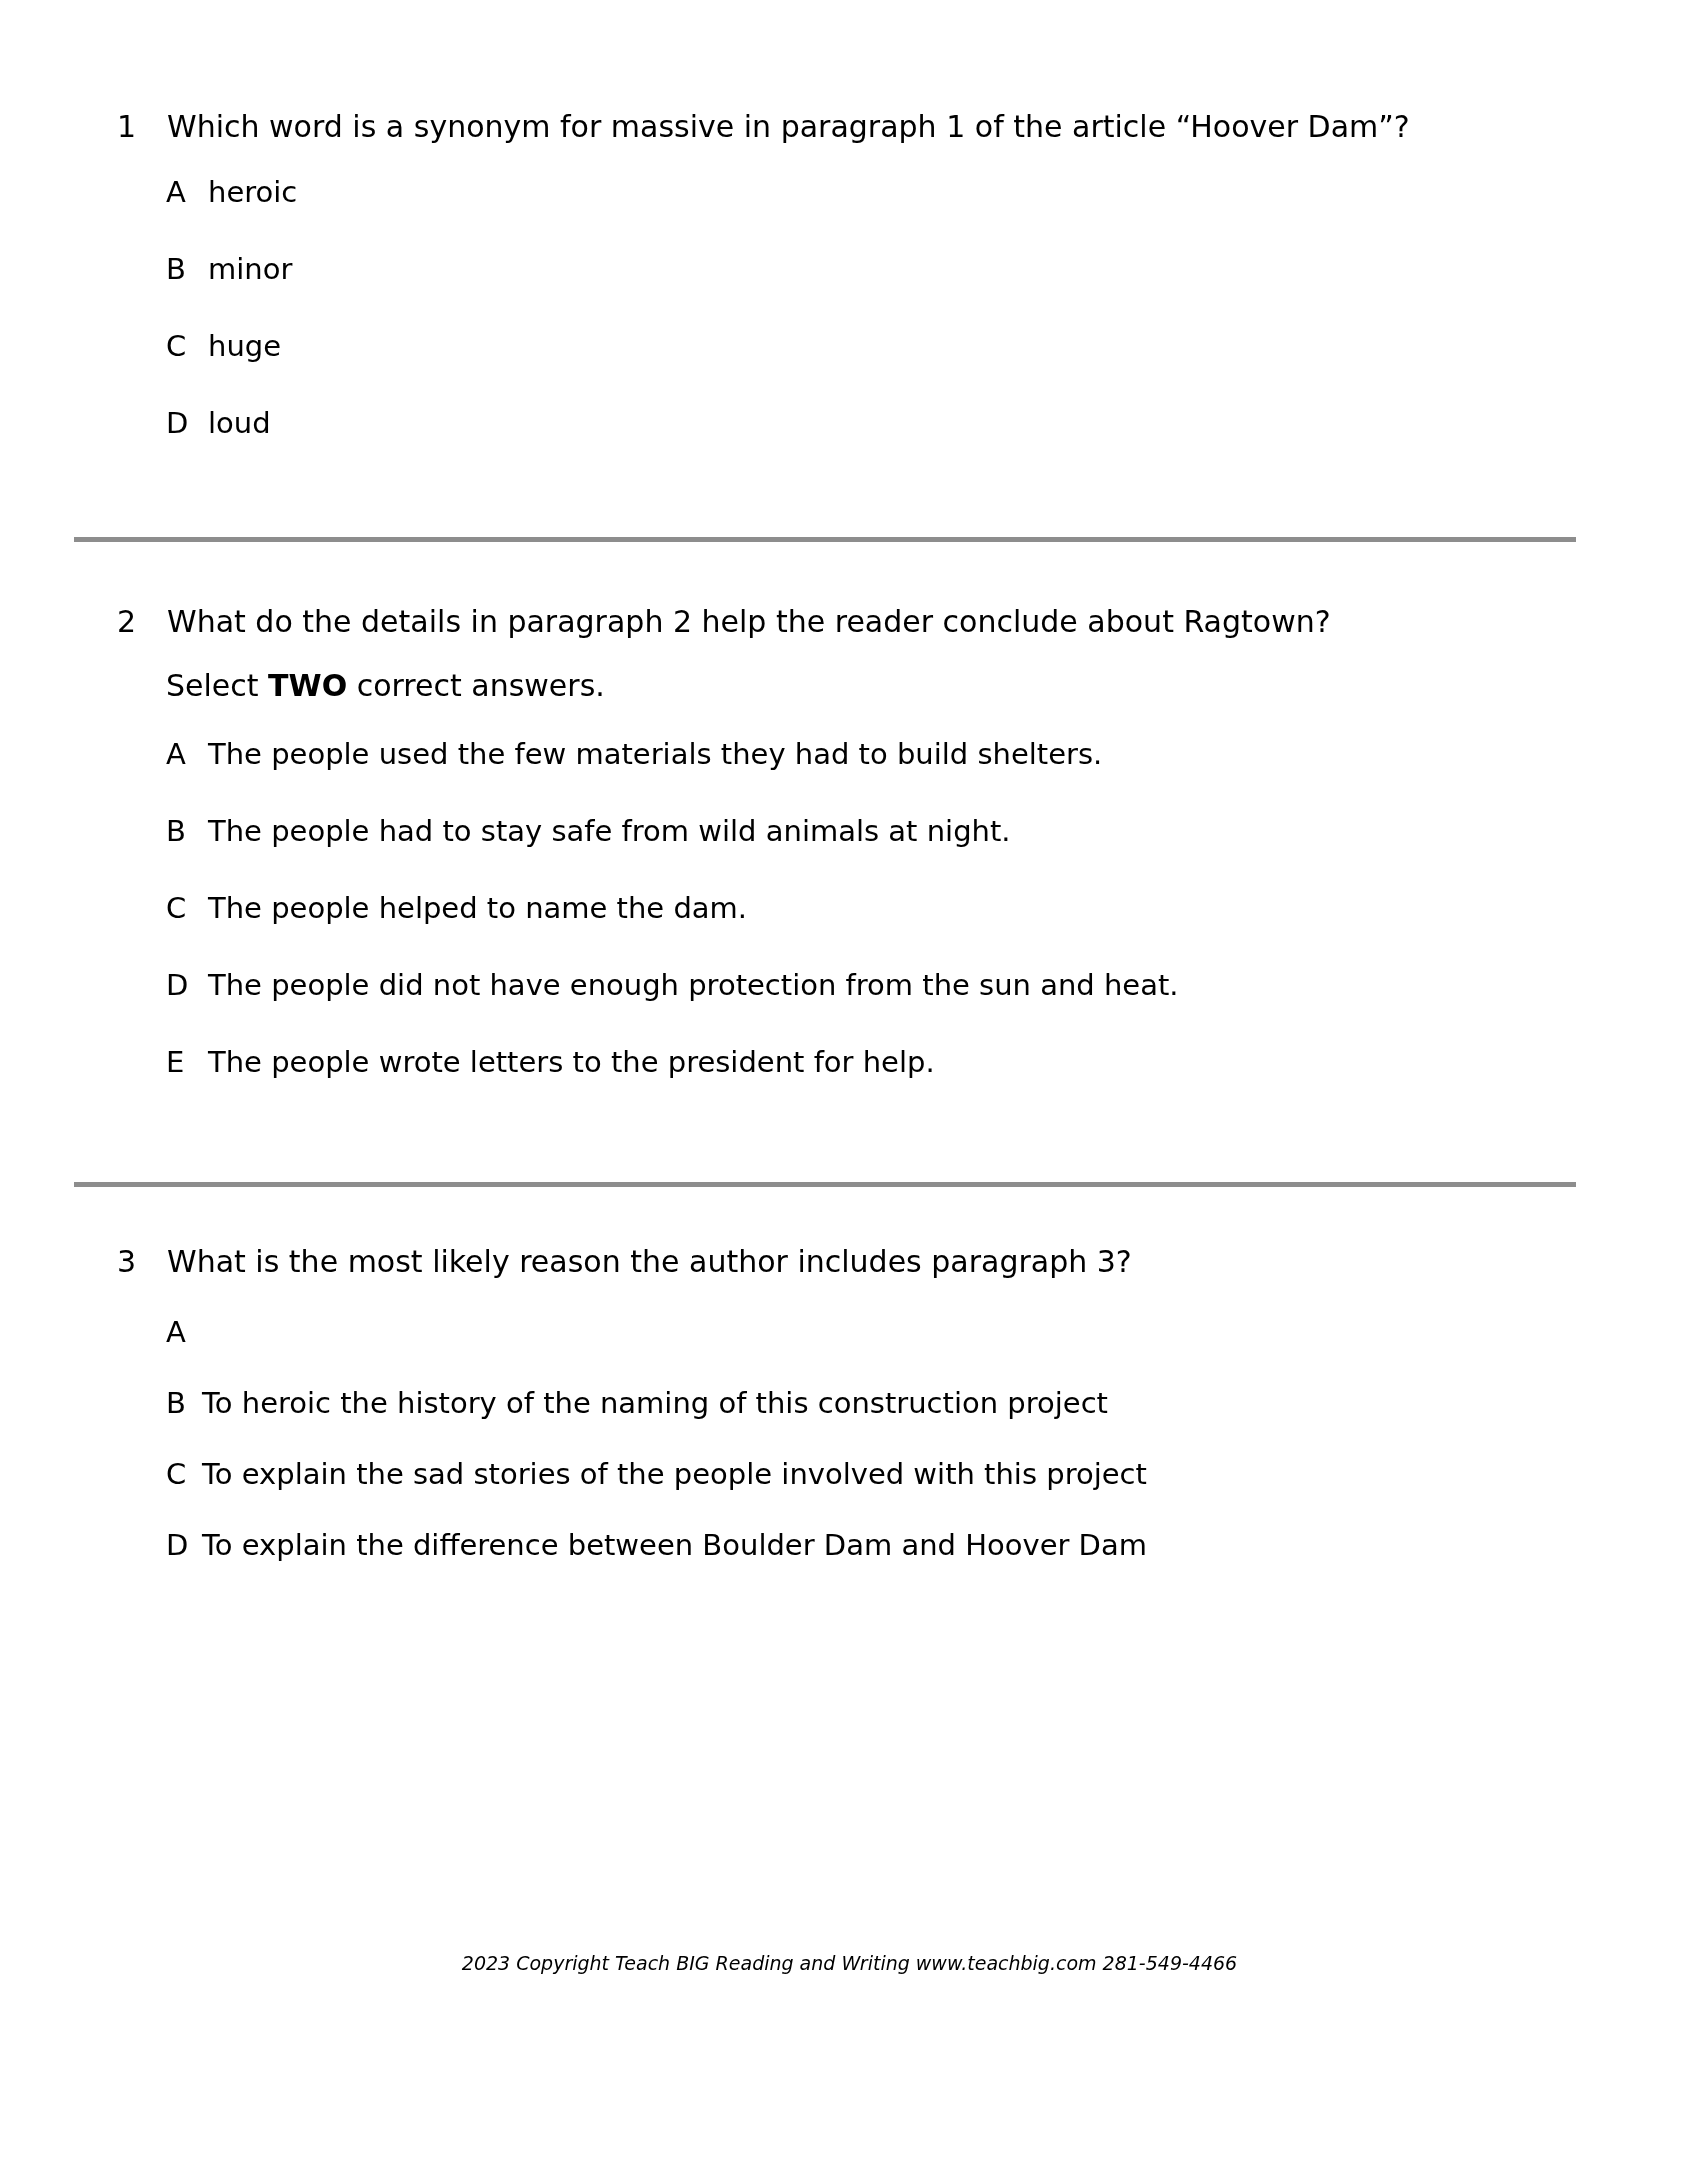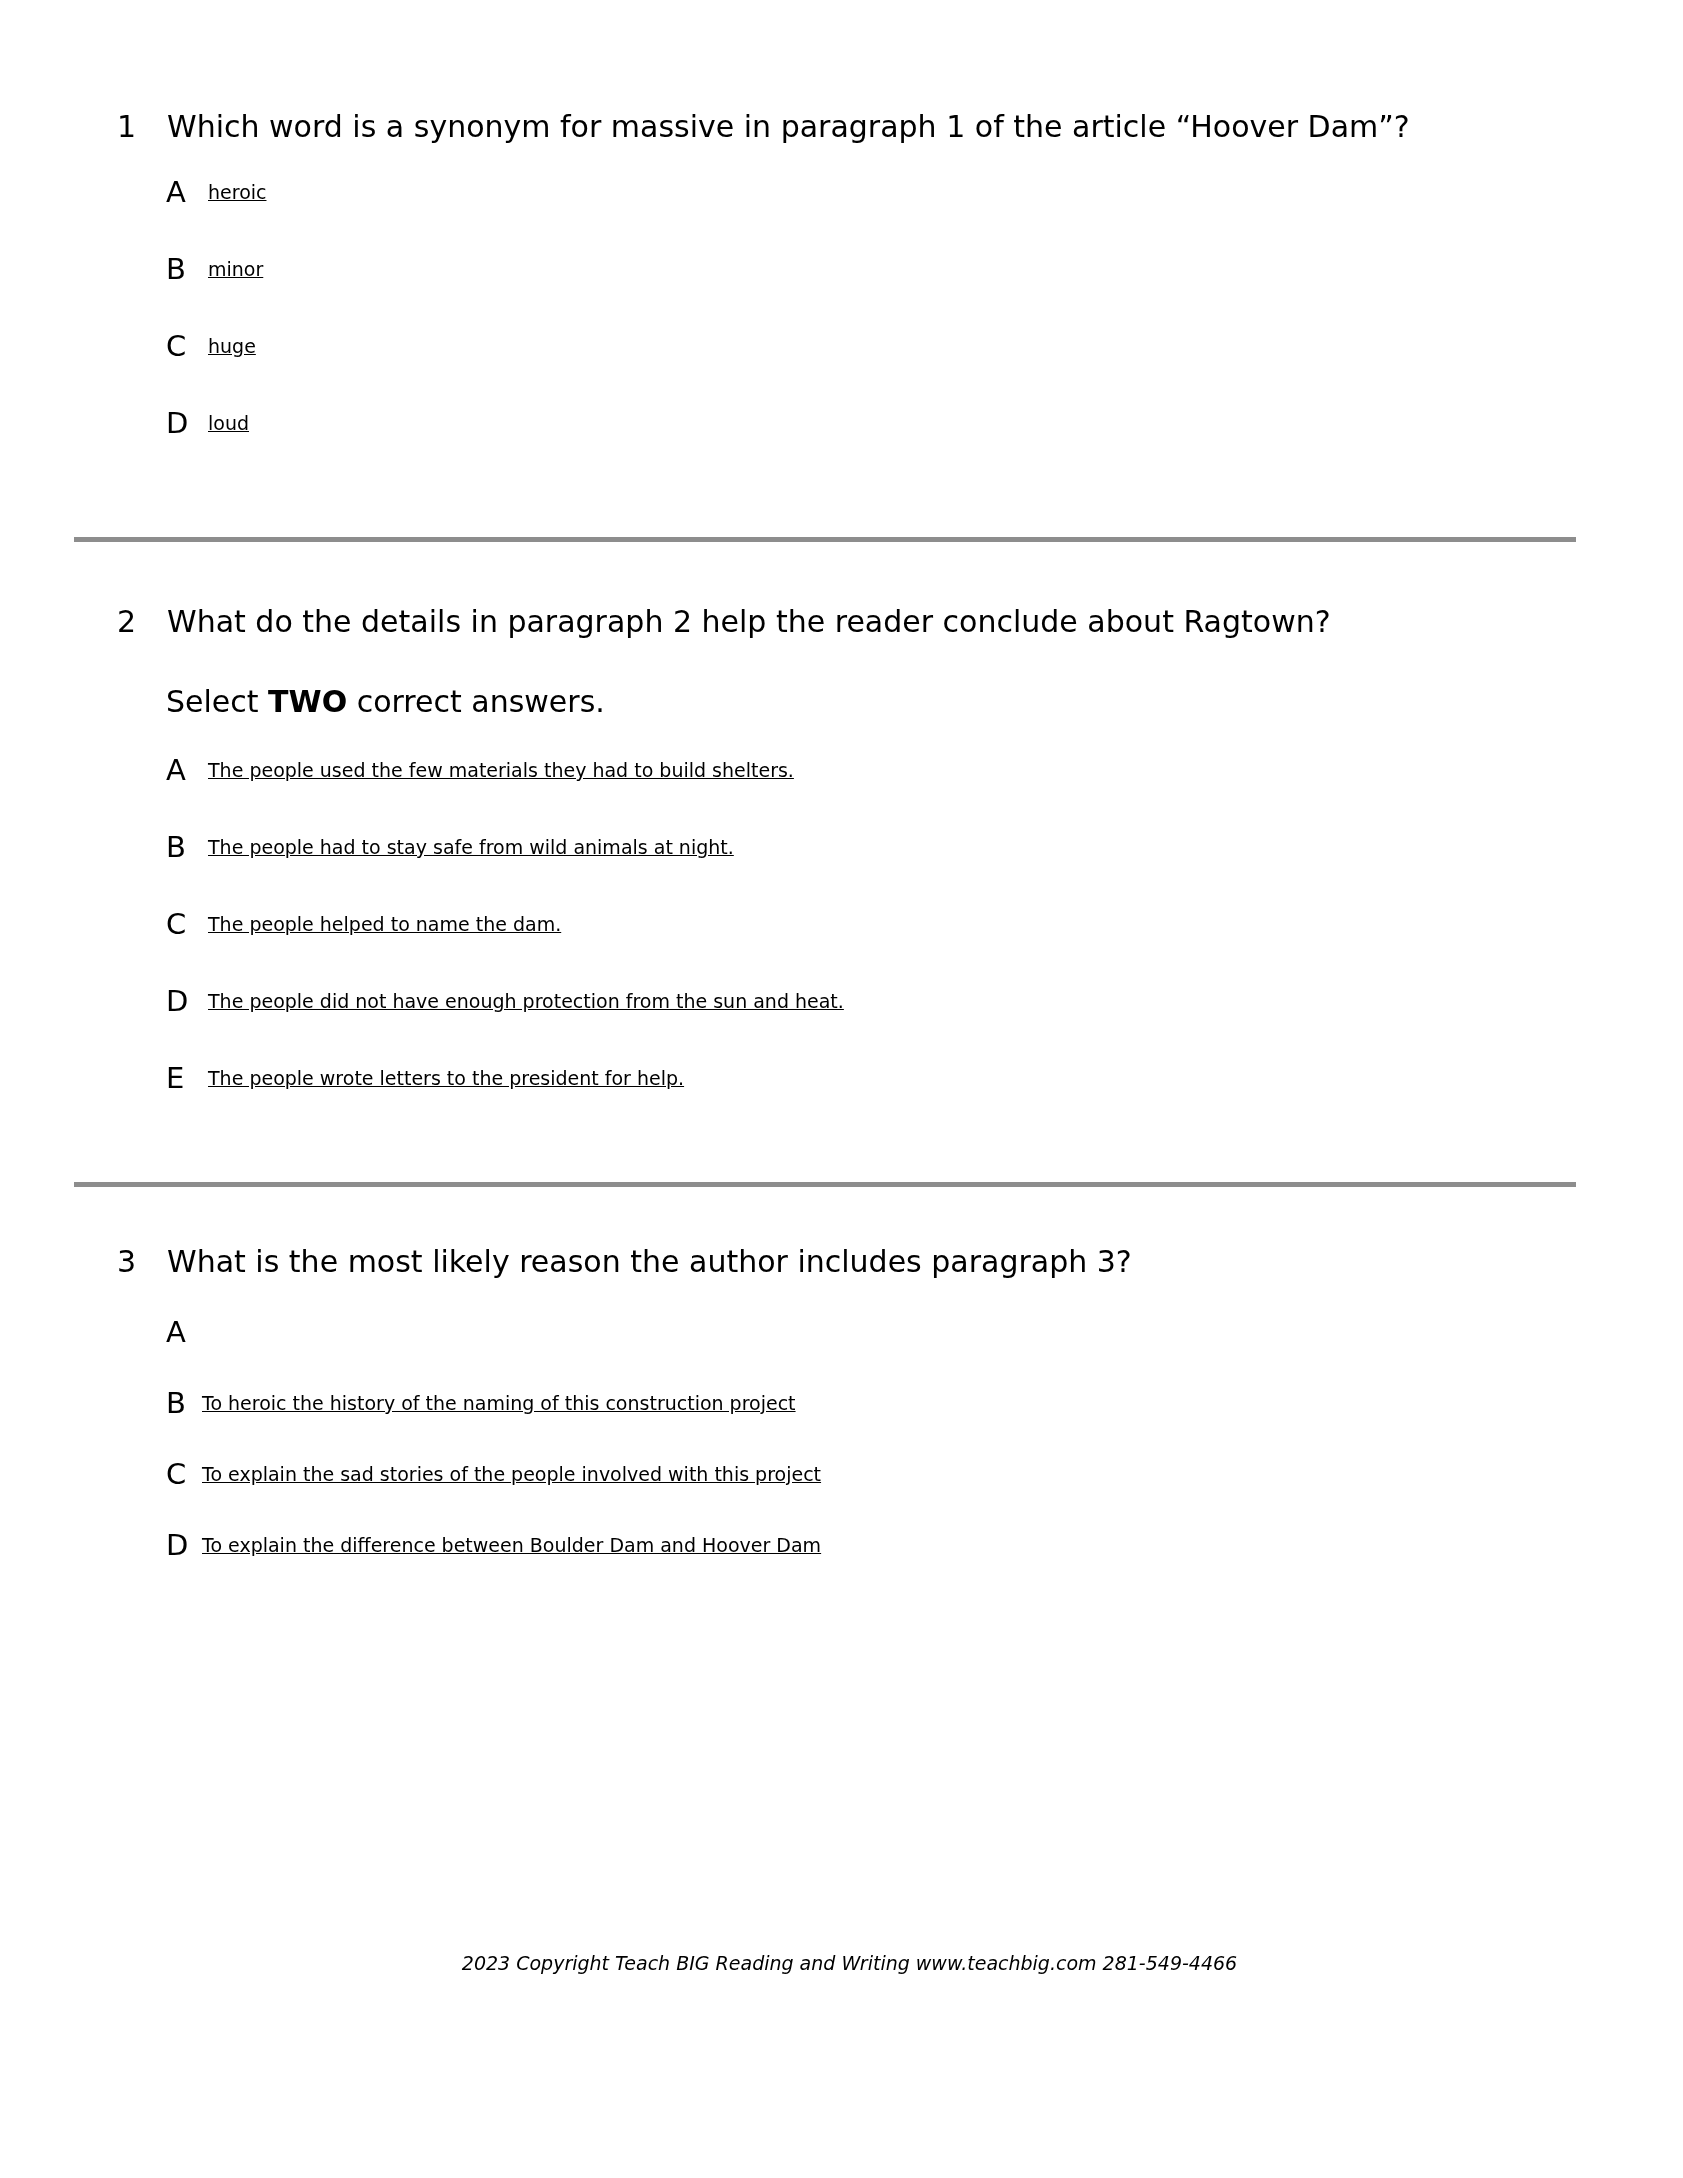--- a/index.html
+++ b/index.html
@@ -72,24 +72,23 @@
     align-items: flex-start;
     padding-left: 166px;
   }
   .option-letter {
     flex: 0 0 42px;
     width: 42px;
     font-size: 29px;
     line-height: 40px;
   }
   .option-text {
-    font-size: 19px;
+    font-size: 29px;
     line-height: 40px;
     white-space: nowrap;
-    text-decoration: underline;
   }
 
   
   .options.tight .option-letter {
     flex: 0 0 36px;
     width: 36px;
   }
 
   
   .divider {
@@ -144,21 +143,21 @@
   </section>
 
   <div class="divider" style="top:537px;"></div>
 
   <section class="question-block" style="top:602px;">
     <div class="question-row">
       <span class="q-number">2</span>
       <span class="q-text">What do the details in paragraph 2 help the reader conclude about Ragtown?</span>
     </div>
 
-    <div class="instruction-row" style="margin-top:40px;"><span>Select </span><span class="strong">TWO</span><span> correct answers.</span></div>
+    <div class="instruction-row" style="margin-top:24px;"><span>Select </span><span class="strong">TWO</span><span> correct answers.</span></div>
 
     <ul class="options" style="margin-top:28px;">
       <li class="option-row" style="margin-bottom:37px;">
         <span class="option-letter">A</span>
         <span class="option-text">The people used the few materials they had to build shelters.</span>
       </li>
       <li class="option-row" style="margin-bottom:37px;">
         <span class="option-letter">B</span>
         <span class="option-text">The people had to stay safe from wild animals at night.</span>
       </li>

